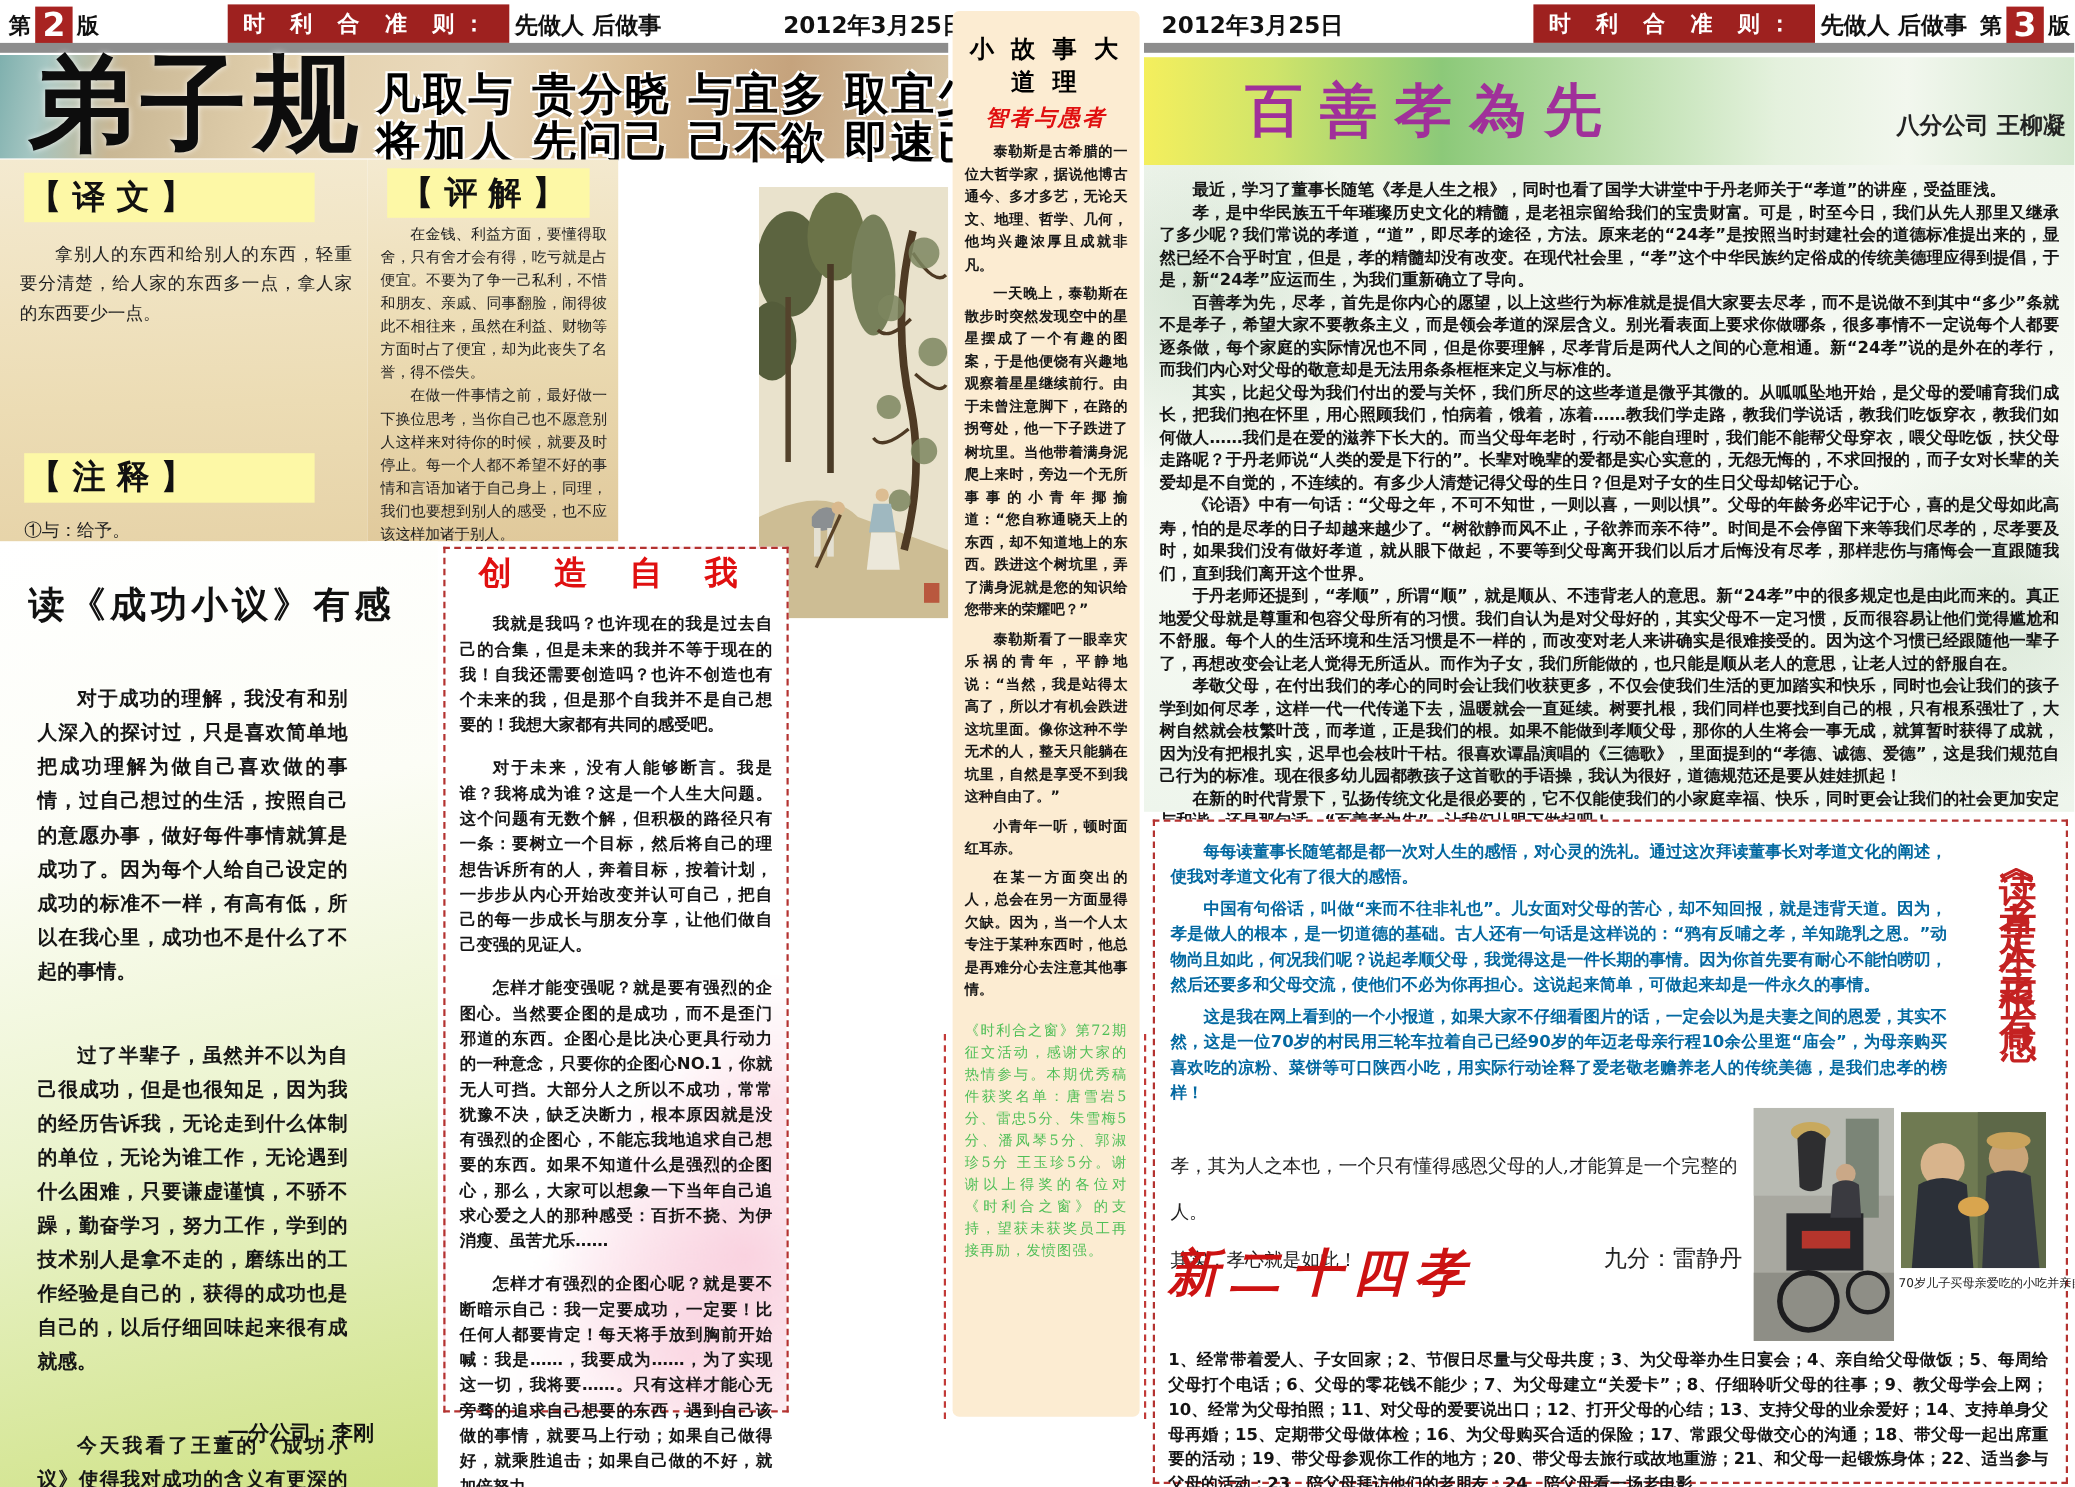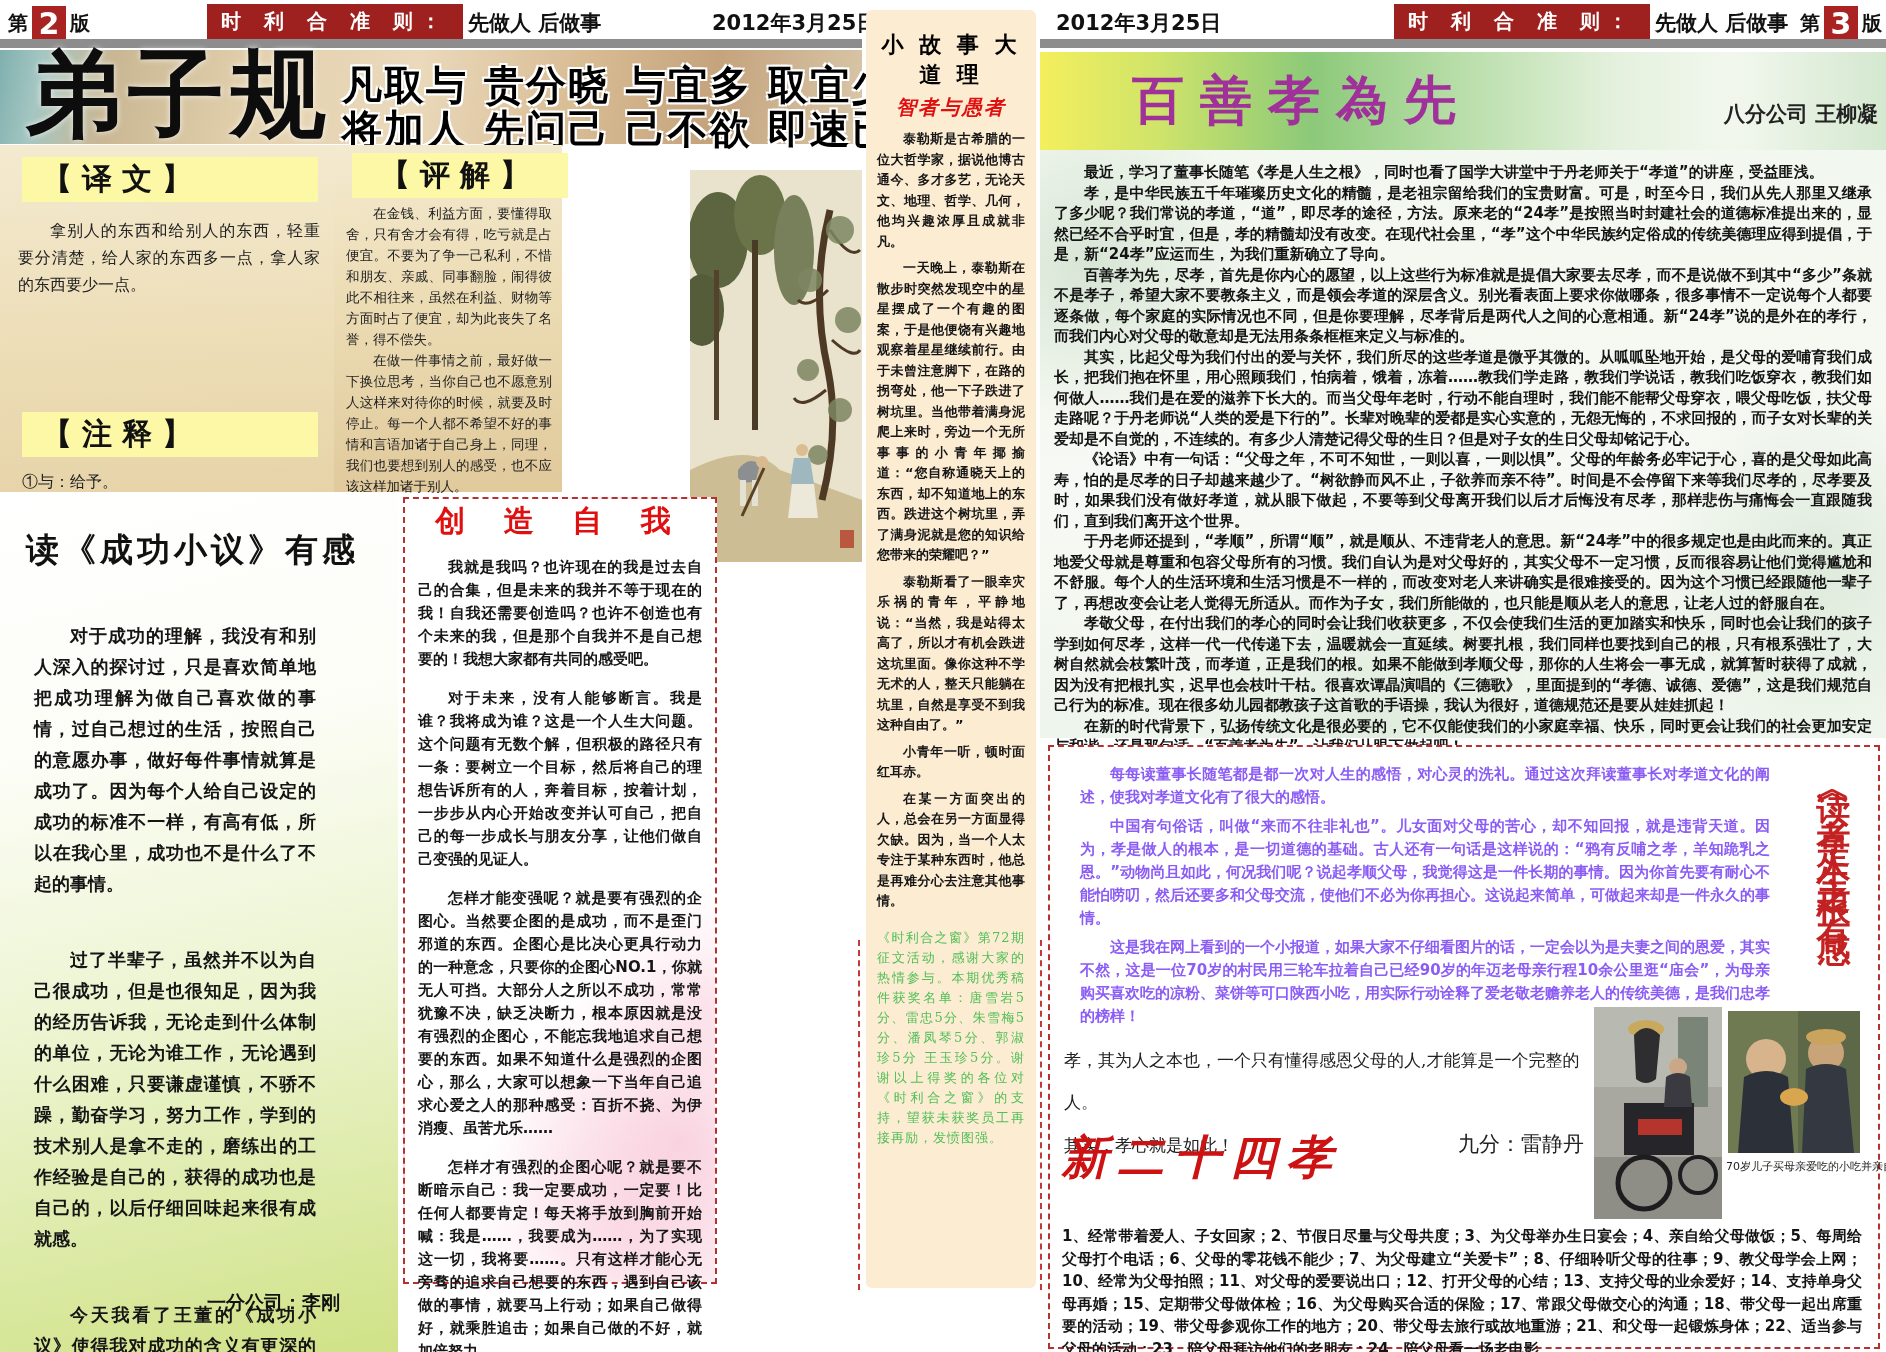--- a/index.html
+++ b/index.html
@@ -22,21 +22,21 @@
      linear-gradient(100deg,#7fb0ae 0%,#a5c6c2 5%,#c9b794 13%,#e3d1ae 30%,#ead9bb 48%,#d9bd95 66%,#c5a37d 82%,#d8c7a8 100%);}
   .mast-title{font-family:"DejaVu Serif","Liberation Serif",serif;font-size:96px;font-weight:bold;
      color:#0d0d0d;line-height:92px;letter-spacing:6px;
      text-shadow:0 0 6px rgba(255,255,255,.8);}
   .mast-line{font-size:40px;font-weight:bold;color:#000;white-space:nowrap;letter-spacing:2px;
      text-shadow:-2px -2px 0 #fff,2px -2px 0 #fff,-2px 2px 0 #fff,2px 2px 0 #fff;}
 
   
   .beige{background:linear-gradient(178deg,#f4ead0 0%,#ecdcb4 45%,#e0c99b 100%);}
   .sec-head{background:#fdf8a6;font-family:"DejaVu Serif","Liberation Serif",serif;
-     font-size:30px;font-weight:bold;letter-spacing:10px;padding:2px 20px;color:#111;}
+     font-size:30px;font-weight:bold;letter-spacing:10px;padding:2px 4px;color:#111;}
   .kaiti{font-family:"DejaVu Serif","Liberation Serif",serif;color:#222;}
   .yiwen-body p{margin:0 0 4px 0;font-size:16px;line-height:27px;text-indent:2em;text-align:justify;}
   .zhushi-body div{font-size:16px;line-height:30px;}
   .pingjie-body p{margin:0;font-size:13.5px;line-height:21px;text-indent:2em;text-align:justify;}
 
   
   .green-art{background:linear-gradient(168deg,#ffffff 0%,#fcfdf6 30%,#eaf3cb 62%,#cfe286 100%);}
   .green-art h2{margin:0;font-size:33px;font-weight:bold;letter-spacing:4px;color:#111;
      font-family:"DejaVu Sans","Liberation Sans",sans-serif;}
   .green-art p{margin:18px;font-size:18px;font-weight:bold;line-height:31px;text-indent:2em;
@@ -72,22 +72,22 @@
      color:#a0309a;letter-spacing:16px;}
   .banner-by{font-size:21px;color:#222;font-weight:bold;white-space:nowrap;}
   .r-art{background:
      radial-gradient(circle at 6% 20%,rgba(140,180,140,.28) 0%,rgba(140,180,140,0) 18%),
      radial-gradient(circle at 92% 70%,rgba(150,190,150,.25) 0%,rgba(150,190,150,0) 20%),
      radial-gradient(circle at 40% 95%,rgba(160,200,160,.2) 0%,rgba(160,200,160,0) 25%),
      linear-gradient(180deg,#f2f7ef 0%,#f7faf4 60%,#eef5ec 100%);}
   .r-art p{margin:0;font-size:15px;font-weight:bold;line-height:20.5px;text-indent:2em;
      text-align:justify;color:#141414;}
   .r-box{background:#ffffff;border:2px dashed #b43230;}
-  .r-box p.bp{margin:0 0 6px 16px;font-size:15px;font-weight:bold;line-height:23px;text-indent:2em;
-     text-align:justify;color:#8b5cf6;}
+  .r-box p.bp{margin:0 0 6px 0;font-size:15px;font-weight:bold;line-height:23px;text-indent:2em;
+     text-align:justify;color:#0369a1;}
   .v-title{writing-mode:vertical-rl;font-family:"DejaVu Serif","Liberation Serif",serif;
      font-size:34px;line-height:56px;font-weight:bold;color:#c42222;letter-spacing:14px;}
   .quote{font-family:"DejaVu Serif","Liberation Serif",serif;font-size:17px;line-height:42px;color:#222;}
   .quote-sig{font-size:21px;font-family:"DejaVu Serif","Liberation Serif",serif;}
   .list-title{font-family:"DejaVu Serif","Liberation Serif",serif;font-style:italic;
      font-size:46px;font-weight:bold;color:#cc1212;letter-spacing:10px;}
   .filial-list{font-size:15px;font-weight:bold;line-height:22.5px;text-align:justify;color:#141414;}
   .photo{overflow:hidden;}
   .photo-cap{font-size:11px;color:#222;white-space:nowrap;}
 </style>

